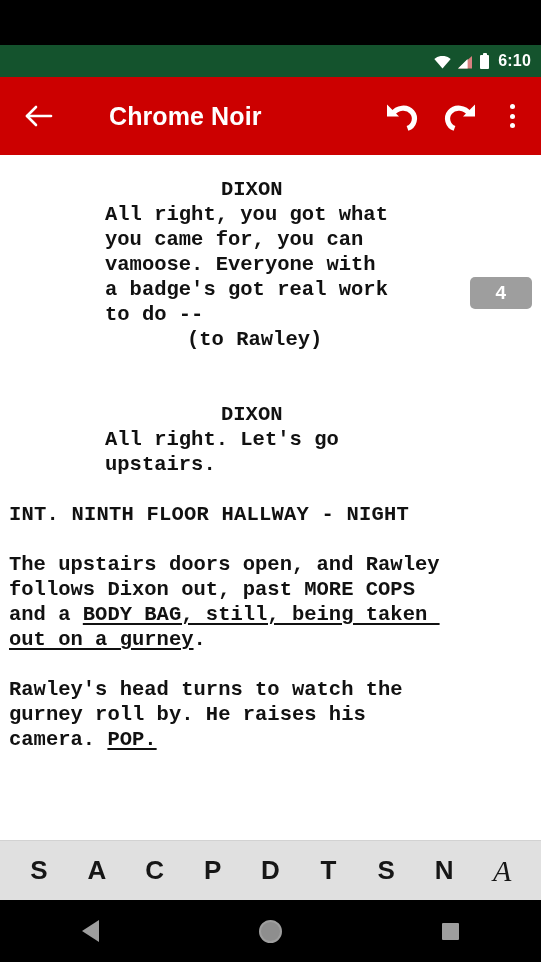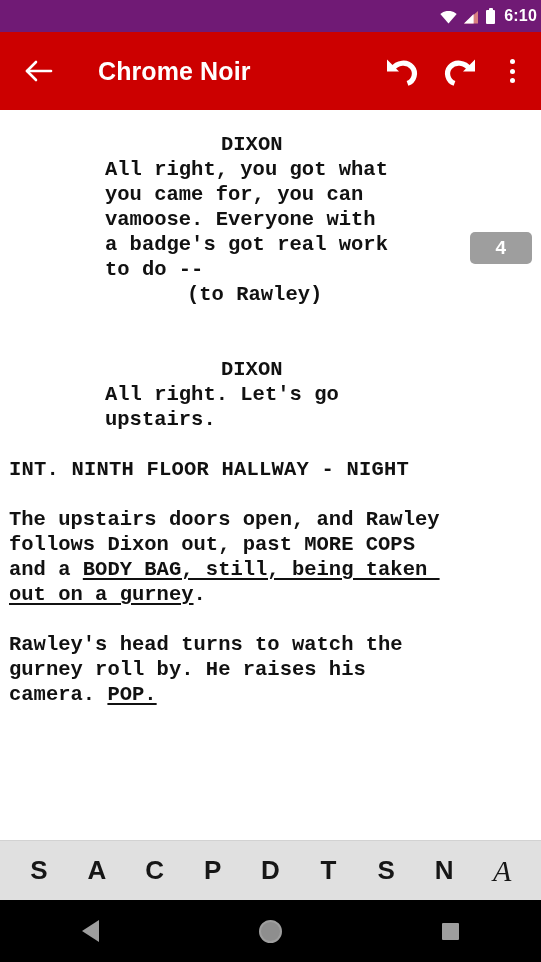--- a/index.html
+++ b/index.html
@@ -6,23 +6,23 @@
   html, body {
     width:541px; height:962px;
     background:#000;
     font-family:"Liberation Sans", sans-serif;
     overflow:hidden;
   }
   #app { width:541px; height:962px; position:relative; display:flex; flex-direction:column; }
 
   
   .status-bar {
-    height:32px; background:#701a75; flex:0 0 32px;
+    height:32px; background:#14532d; flex:0 0 32px;
     display:flex; align-items:center; justify-content:flex-end;
-    padding-right:4px; gap:7px;
+    padding-right:10px; gap:7px;margin-top:45px;
   }
   .status-icons { display:flex; align-items:center; gap:7px; }
   .wifi-icon { width:17px; height:13px; position:relative; }
   .signal-icon { width:15px; height:13px; position:relative; }
   .battery-icon { width:9px; height:16px; position:relative; }
   .battery-icon .bat-body {
     position:absolute; left:0; top:2px; width:9px; height:14px;
     background:#fff; border-radius:1px;
   }
   .battery-icon .bat-tip {
@@ -30,21 +30,21 @@
     background:#fff; border-radius:1px 1px 0 0;
   }
   .status-time {
     color:#fff; font-size:16px; font-weight:600; letter-spacing:.2px;
     margin-left:2px; line-height:1;
   }
 
   
   .app-bar {
     height:78px; background:#cc0000; flex:0 0 78px;
-    display:flex; align-items:center; padding:0 14px 0 22px;
+    display:flex; align-items:center; padding:0 14px 0 22px;gap:11px;
   }
   .back-btn {
     width:34px; height:34px; flex:0 0 34px;
     display:flex; align-items:center; justify-content:center;
     cursor:pointer;
   }
   .app-title {
     color:#fff; font-size:25px; font-weight:700;
     margin-left:42px; letter-spacing:.1px; white-space:nowrap;
     flex:1 1 auto;

